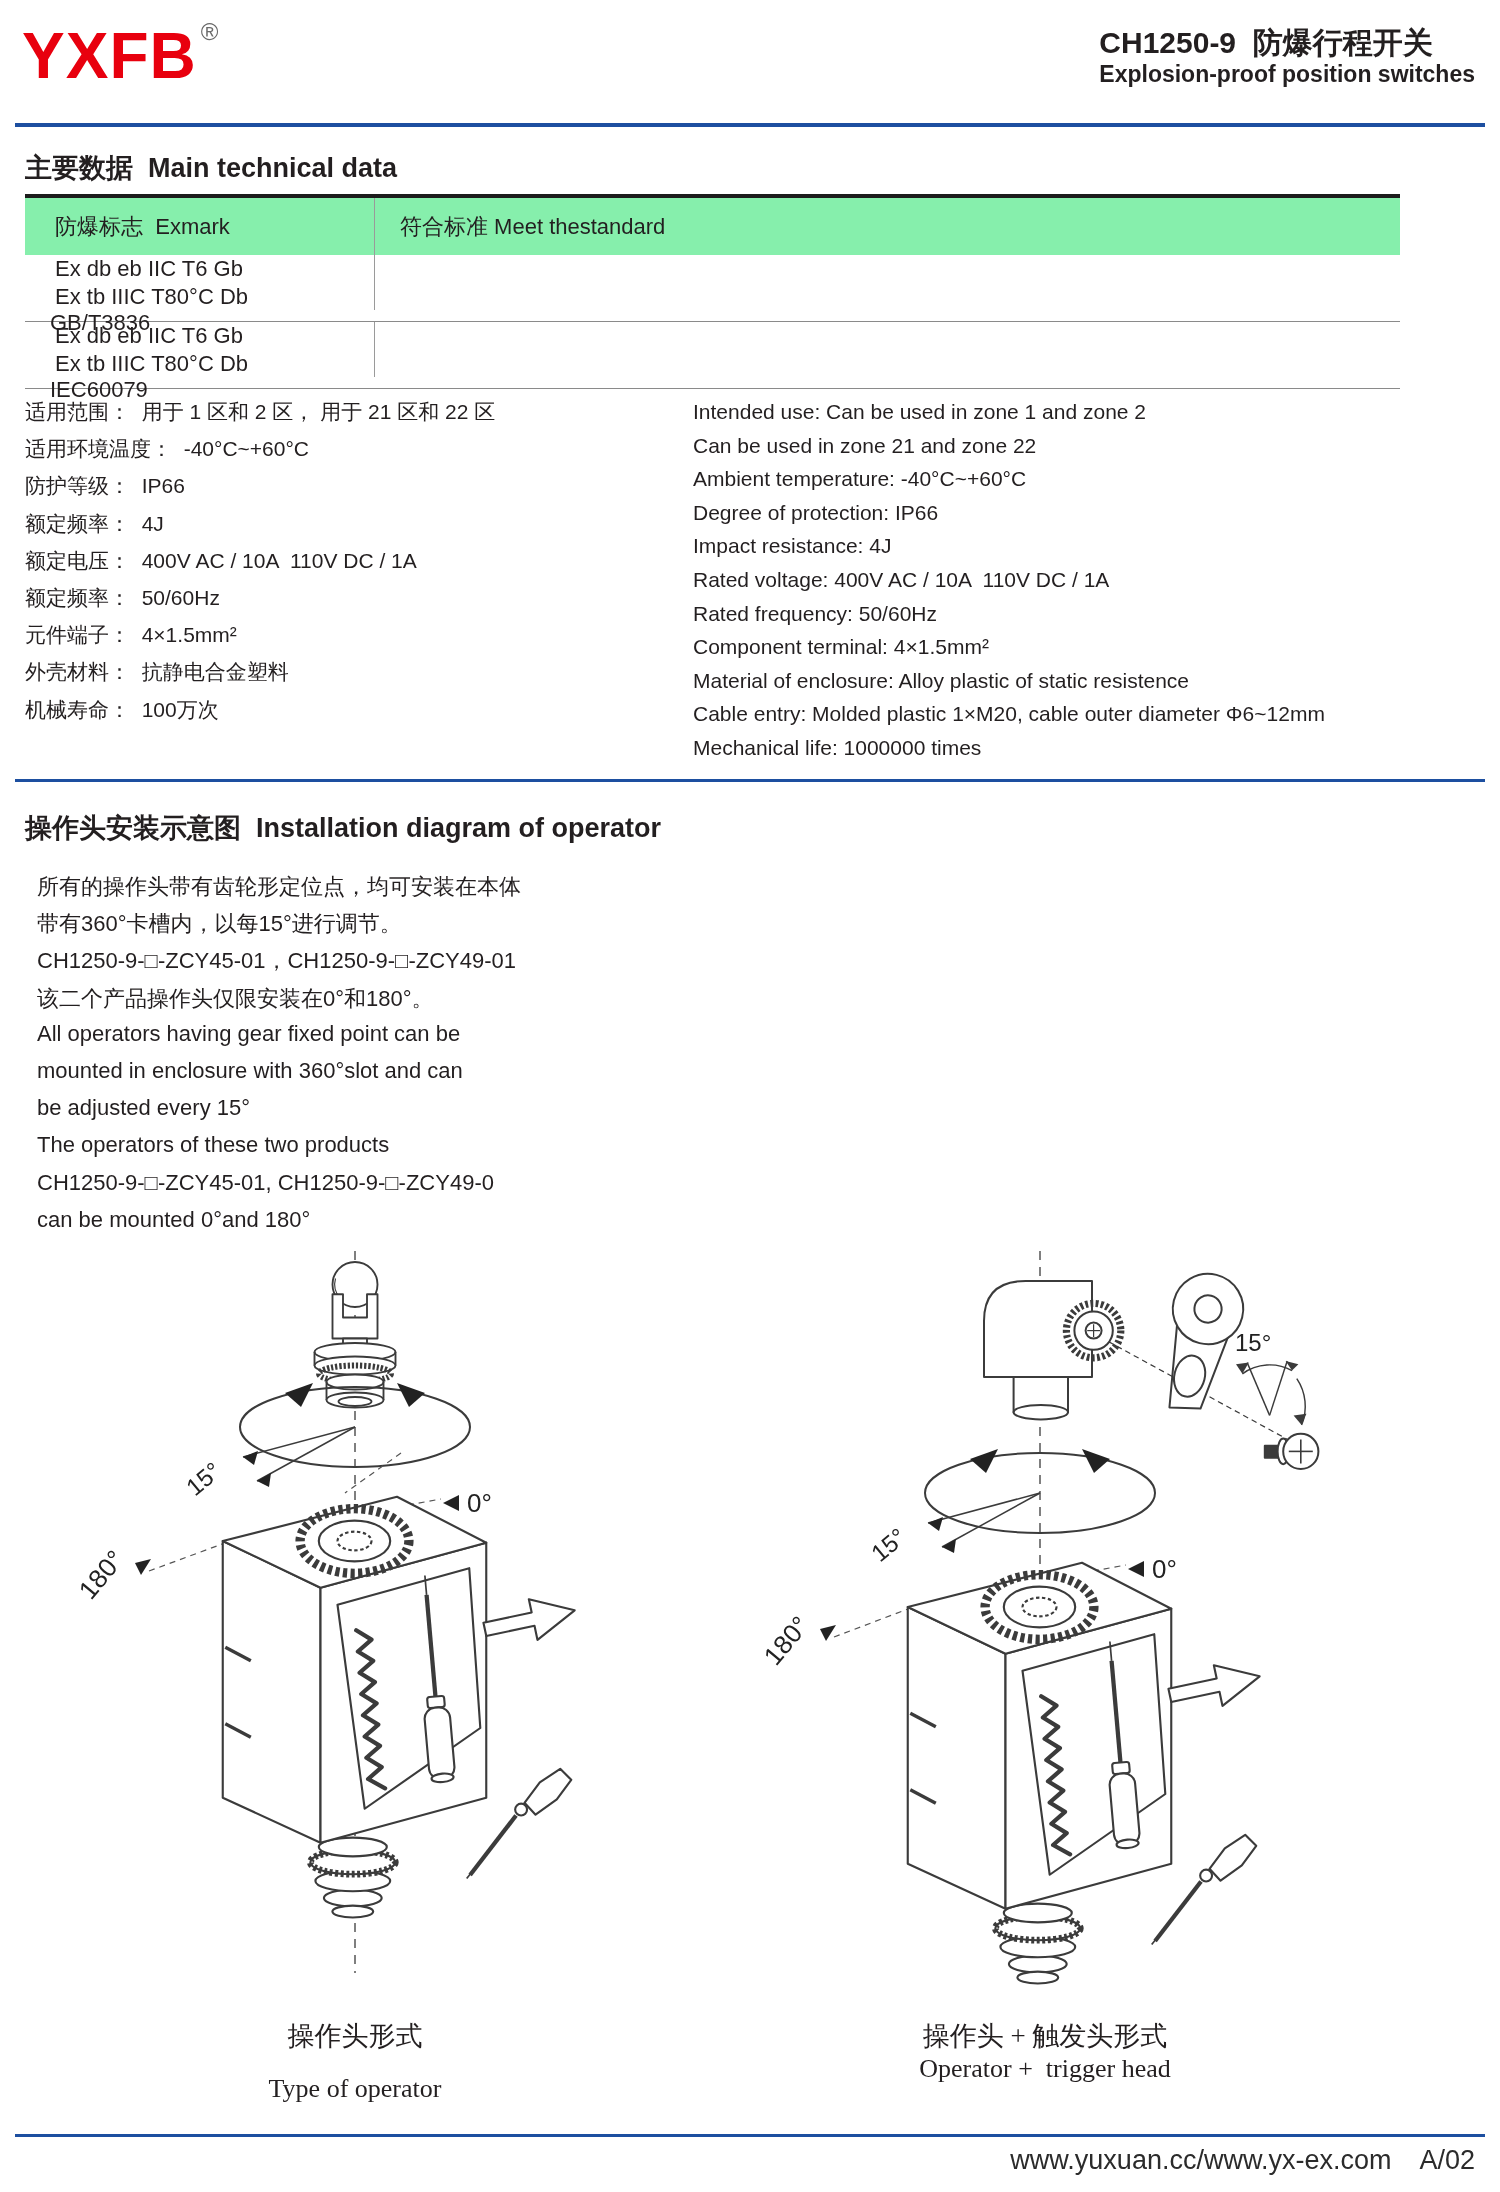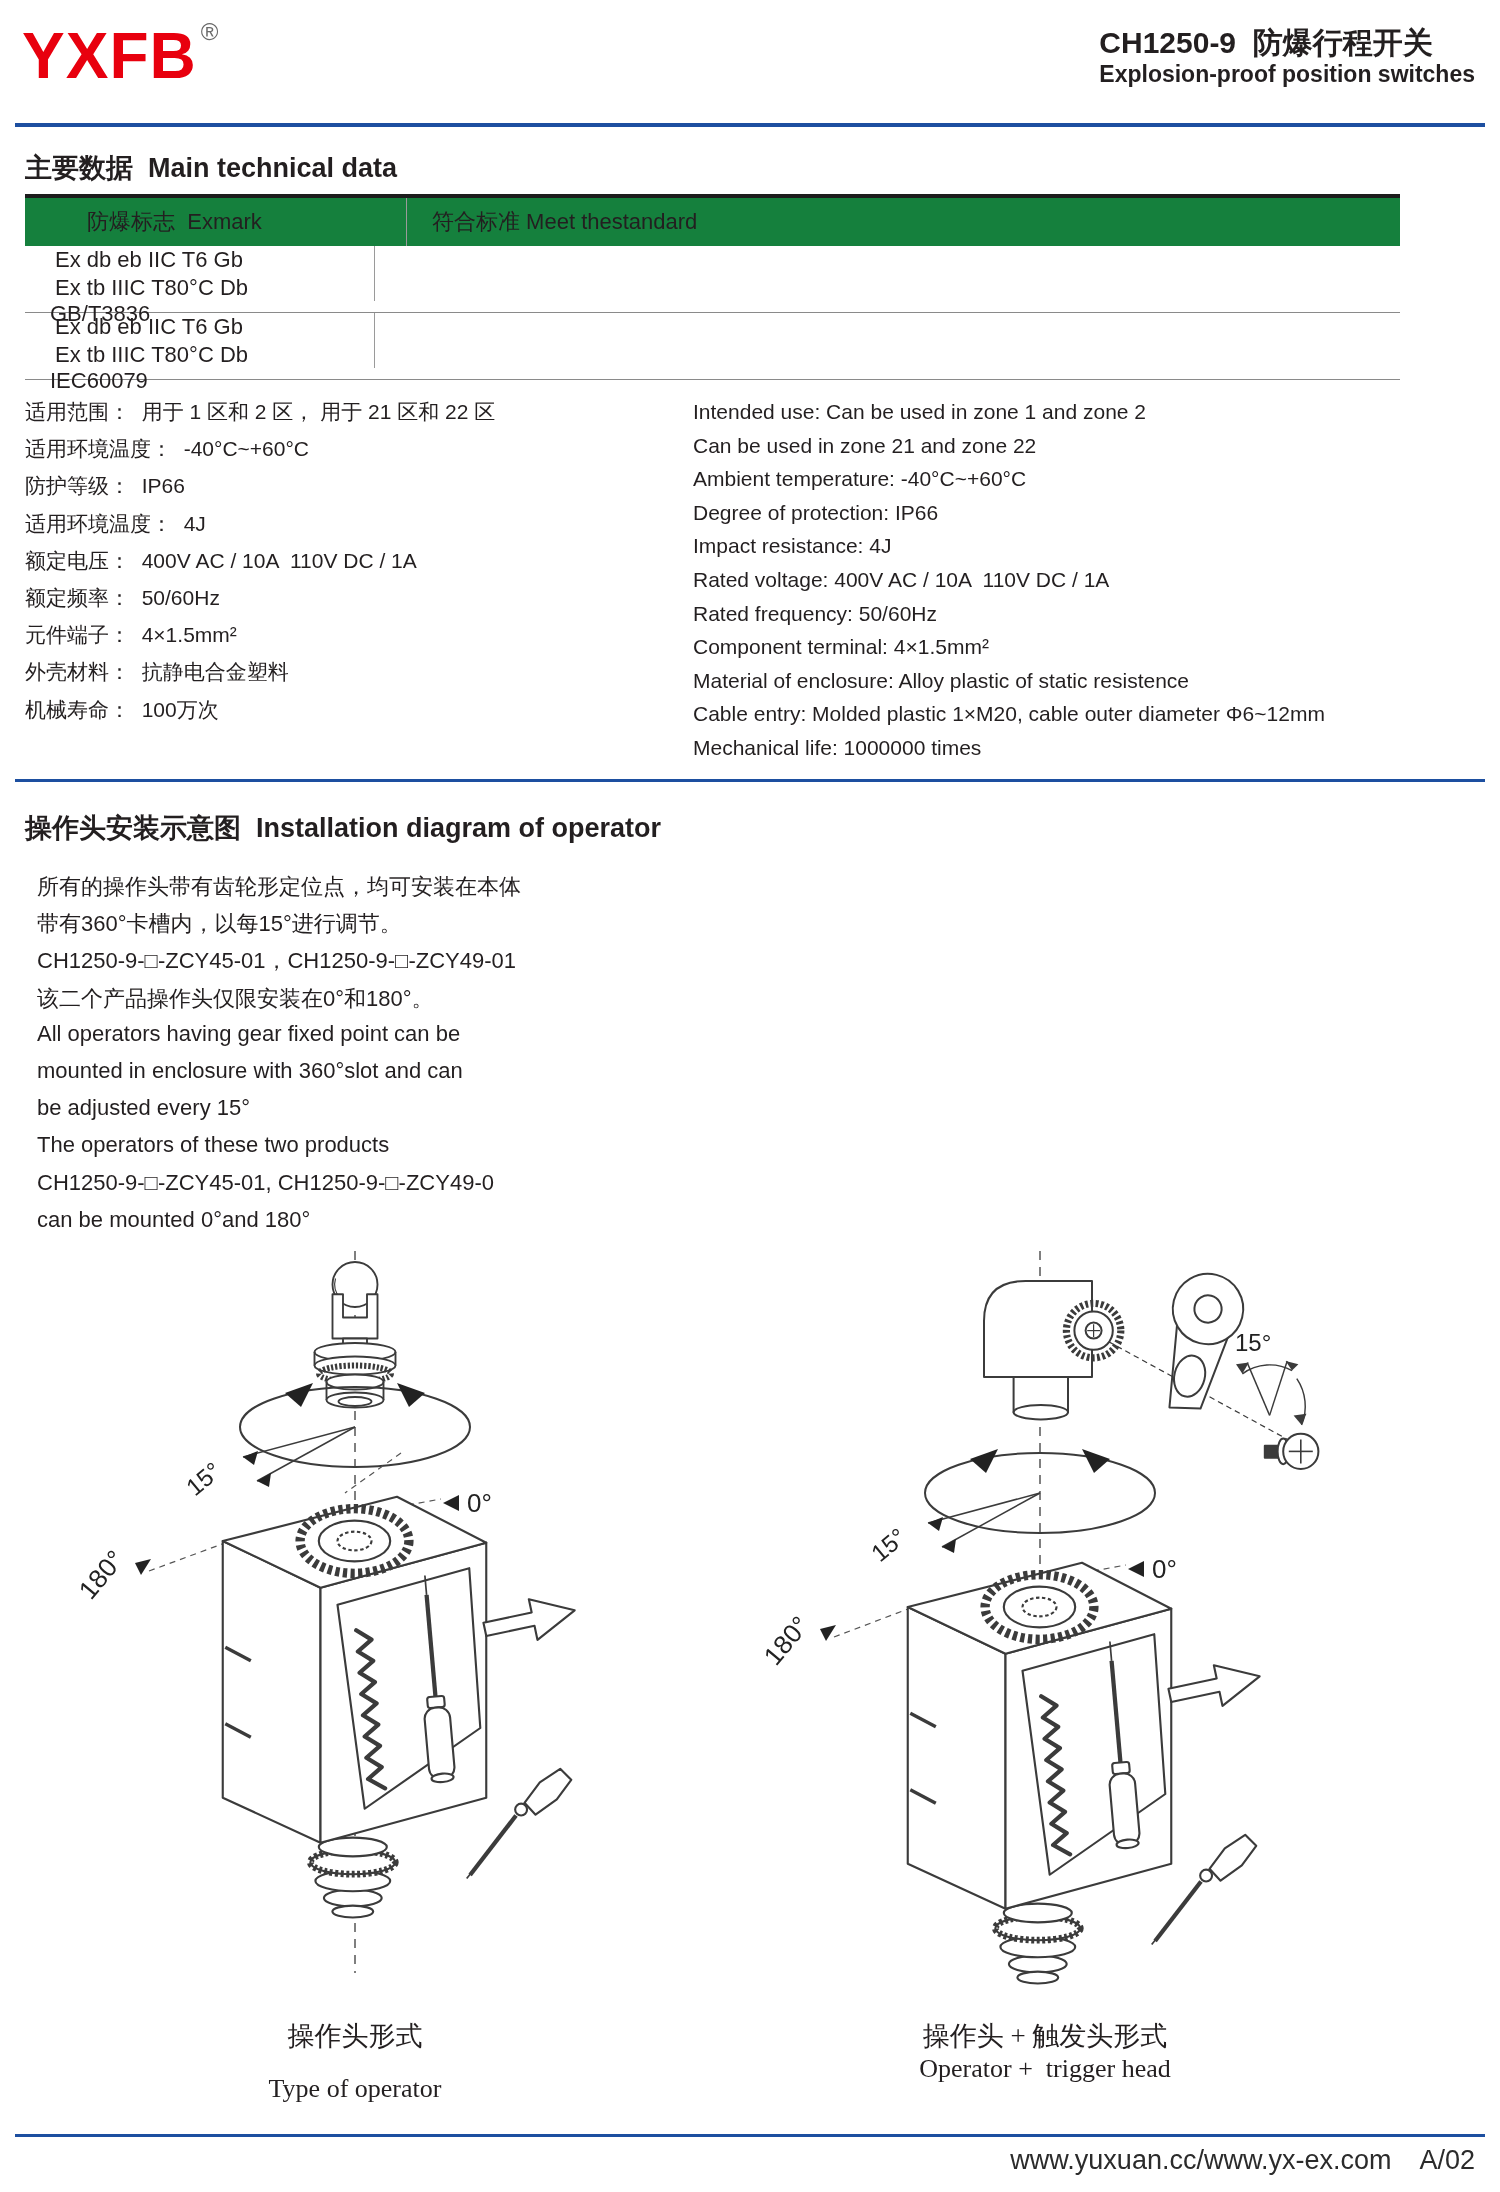--- a/index.html
+++ b/index.html
@@ -11,21 +11,21 @@
   .logo{left:22px;top:20px;font-size:64px;font-weight:bold;color:#e8000e;letter-spacing:1px;line-height:1;}
   .logo sup{font-size:24px;color:#6a6a6a;font-weight:normal;vertical-align:38px;margin-left:4px;}
   .hdr-right{right:25px;top:26px;text-align:left;}
   .hdr-zh{font-size:30px;font-weight:bold;line-height:1.15;}
   .hdr-en{font-size:23px;font-weight:bold;line-height:1.2;}
   .rule{left:15px;width:1470px;background:#1d4fa0;}
   .sec-title{left:25px;font-size:27px;font-weight:bold;}
   
   .tech-table{left:25px;top:194px;width:1375px;border-top:4px solid #1c1c1c;border-bottom:1px solid #8a8a8a;}
   .t-row{display:flex;}
-  .t-head{background:#15803d;height:48px;padding-left:32px;}
+  .t-head{background:#86efac;height:57px;}
   .t-body{height:66px;flex-direction:column;}
   .t-c1{width:350px;border-right:1px solid #9a9a9a;box-sizing:border-box;padding-left:30px;
         display:flex;flex-direction:column;justify-content:center;font-size:22px;line-height:1.25;}
   .t-c2{flex:1;padding-left:25px;display:flex;align-items:center;font-size:22px;}
   .t-sep{border-bottom:1px solid #8a8a8a;}
   
   .spec{font-size:21px;}
   .spec-zh div{height:37.2px;}
   .spec-en div{height:33.6px;}
   
@@ -174,21 +174,21 @@
         <div>Ex tb IIIC T80°C Db</div>
       </div>
       <div class="t-c2">IEC60079</div>
     </div>
   </div>
 
   <div class="abs spec spec-zh" style="left:25px;top:398px;">
     <div class="pre">适用范围：  用于 1 区和 2 区， 用于 21 区和 22 区</div>
     <div class="pre">适用环境温度：  -40°C~+60°C</div>
     <div class="pre">防护等级：  IP66</div>
-    <div class="pre">适用环境温度：  4J</div>
+    <div class="pre">额定频率：  4J</div>
     <div class="pre">额定电压：  400V AC / 10A  110V DC / 1A</div>
     <div class="pre">额定频率：  50/60Hz</div>
     <div class="pre">元件端子：  4×1.5mm²</div>
     <div class="pre">外壳材料：  抗静电合金塑料</div>
     <div class="pre">机械寿命：  100万次</div>
   </div>
   <div class="abs spec spec-en" style="left:693px;top:400px;">
     <div class="pre">Intended use: Can be used in zone 1 and zone 2</div>
     <div class="pre">Can be used in zone 21 and zone 22</div>
     <div class="pre">Ambient temperature: -40°C~+60°C</div>

